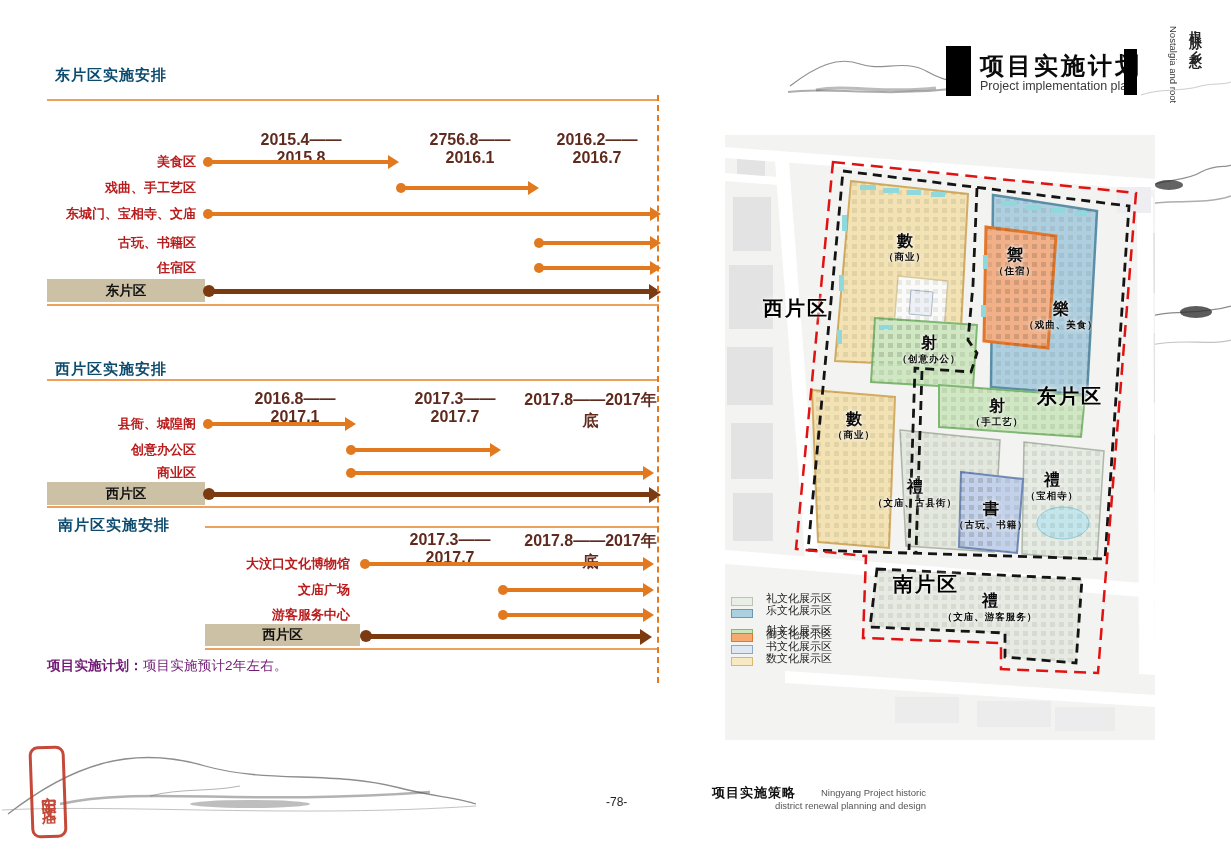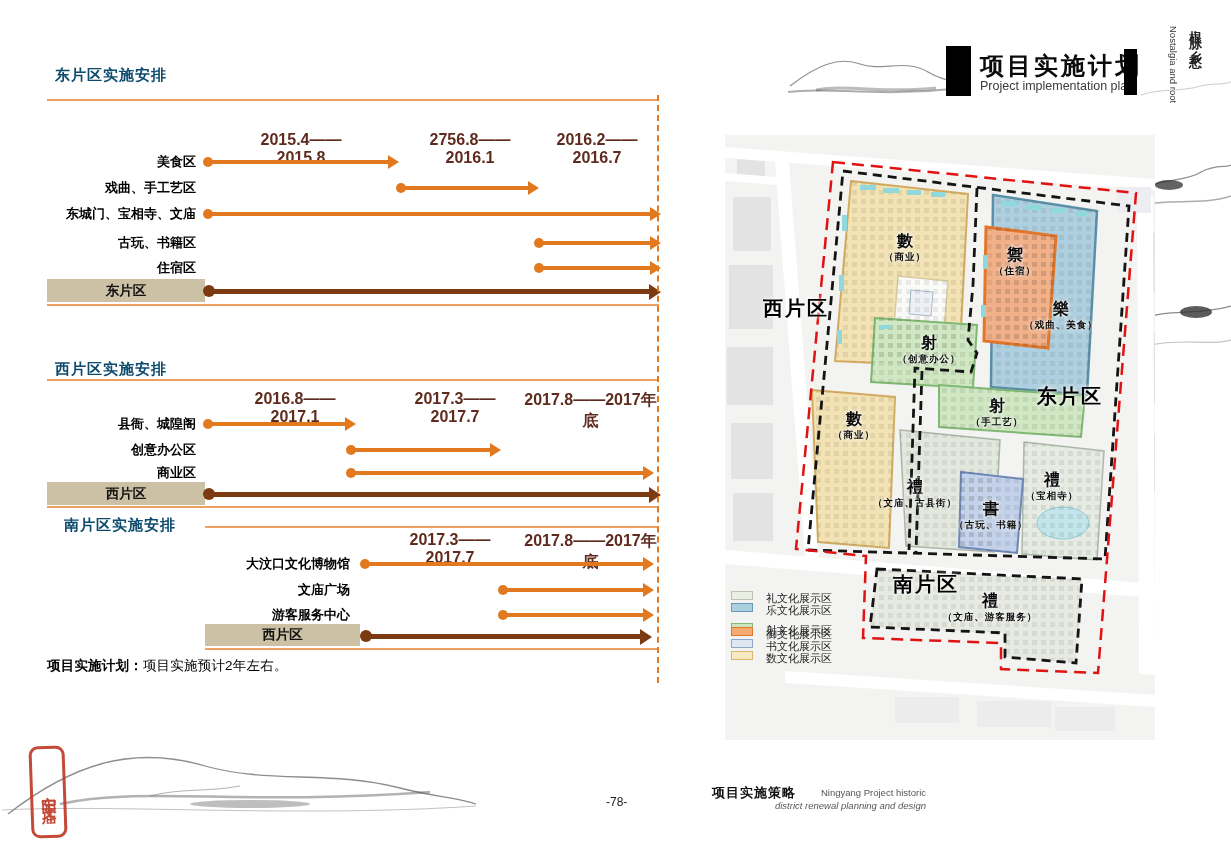--- a/index.html
+++ b/index.html
@@ -5,57 +5,57 @@
   html,body{margin:0;padding:0;background:#fff;}
   .page{position:relative;width:1231px;height:854px;background:#ffffff;overflow:hidden;
         font-family:"Liberation Sans",sans-serif;}
   .abs{position:absolute;}
   
   .sec-title{position:absolute;font-weight:bold;font-size:15px;color:#0c4a6e;letter-spacing:1px;}
   .hline{position:absolute;height:2px;background:#EDA15F;}
   .hline.thin{height:1.5px;}
   .vdash{position:absolute;border-left:2px dashed #E2791F;width:0;}
   .date{position:absolute;font-weight:bold;font-size:16px;color:#5F2B1E;text-align:center;}
-  .rlabel{position:absolute;font-weight:bold;font-size:13px;color:#000000;text-align:right;width:178px;}
+  .rlabel{position:absolute;font-weight:bold;font-size:13px;color:#b91c1c;text-align:right;width:178px;}
   .arrow{position:absolute;height:3.5px;color:#E2791F;background:currentColor;border-radius:2px;}
   .arrow.dark{color:#7B3A10;height:4.5px;}
   .arrow .dot{position:absolute;left:-2px;top:-3.5px;width:10px;height:10px;border-radius:50%;background:currentColor;}
   .arrow.dark .dot{width:12px;height:12px;top:-4px;}
   .arrow .head{position:absolute;right:-4px;top:-5.5px;width:0;height:0;
     border-left:11px solid;border-top:7px solid transparent;border-bottom:7px solid transparent;}
   .arrow.dark .head{top:-5px;border-left-width:12px;border-top-width:8px;border-bottom-width:8px;}
   .sumbox{position:absolute;background:#CCC1A5;height:23px;}
   .sumlabel{display:block;width:100%;text-align:center;font-weight:bold;font-size:13.5px;color:#111;line-height:23px;}
   
   .notes{position:absolute;left:47px;top:655px;width:618px;font-size:13.5px;line-height:22px;
-         color:#000000;text-align:justify;letter-spacing:0.2px;}
+         color:#701a75;text-align:justify;letter-spacing:0.2px;}
   .notes b{font-weight:bold;}
   
   .blackbar{position:absolute;background:#000;}
   .title-cn{position:absolute;font-weight:bold;font-size:24px;color:#0a0a0a;letter-spacing:3px;}
   .title-en{position:absolute;font-size:12.5px;color:#3a3a3a;}
   .side-cn{position:absolute;writing-mode:vertical-rl;font-family:"DejaVu Serif",serif;
            font-weight:bold;font-size:13px;color:#222;letter-spacing:5px;}
   .side-en{position:absolute;writing-mode:vertical-rl;font-size:9.5px;color:#333;}
   
   .map{position:absolute;left:725px;top:135px;width:430px;height:605px;background:#f3f3f1;overflow:hidden;}
   .zlabel{position:absolute;transform:translateX(-50%);text-align:center;color:#0a0a0a;
           text-shadow:0 0 3px rgba(255,255,255,.95),0 0 6px rgba(255,255,255,.8);}
   .zg{font-family:"DejaVu Serif",serif;font-weight:bold;font-size:16px;line-height:16px;}
   .zs{font-weight:bold;font-size:9.5px;letter-spacing:1px;margin-top:2px;white-space:nowrap;}
   .dlabel{position:absolute;font-weight:800;font-size:20px;letter-spacing:2px;color:#000;
           text-shadow:0 0 3px rgba(255,255,255,.95),0 0 6px rgba(255,255,255,.8);white-space:nowrap;}
-  .lg-row{position:absolute;display:flex;align-items:flex-start;gap:13px;}
+  .lg-row{position:absolute;display:flex;align-items:flex-end;gap:13px;}
   .lg-label{font-size:11px;color:#222;white-space:nowrap;}
   
   .pagenum{position:absolute;font-size:12px;color:#222;}
   .foot-block{position:absolute;left:712px;top:787px;width:214px;font-size:9.5px;color:#555;
               text-align:right;line-height:12.5px;}
   .foot-block b{float:left;font-size:13px;color:#111;letter-spacing:1px;}
-  .foot-en2{display:block;font-style:italic;}
+  .foot-en2{display:block;}
   .band{position:absolute;left:928px;top:787px;width:268px;height:26px;background:#2e2e2e;color:#fff;
         font-family:"Liberation Serif",serif;font-weight:bold;font-size:13px;letter-spacing:4px;
         text-align:center;line-height:26px;}
   
   .seal{position:absolute;left:30px;top:746px;width:30px;height:86px;border:3px solid #C03A28;
         border-radius:9px;transform:rotate(-2deg);display:flex;align-items:center;justify-content:center;opacity:.92;}
   .seal-text{writing-mode:vertical-rl;font-family:"DejaVu Serif",serif;font-weight:bold;
              font-size:15px;color:#C03A28;letter-spacing:4px;}
 </style>
 </head>
@@ -136,21 +136,21 @@
 
   <div class="sumbox" style="left:47px;top:482px;width:158px">
     <span class="sumlabel">西片区</span>
   </div>
   <div class="arrow dark" style="left:205px;top:492px;width:452px">
       <span class="dot"></span>
       <span class="head"></span>
     </div>
   <div class="hline thin" style="left:47px;top:506px;width:612px"></div>
 
-  <div class="sec-title" style="left:64px;top:516px">南片区实施安排</div>
+  <div class="sec-title" style="left:58px;top:516px">南片区实施安排</div>
   <div class="hline" style="left:205px;top:526px;width:454px"></div>
 
   <div class="date" style="left:388px;top:531px;width:124px">2017.3——2017.7</div>
   <div class="date" style="left:518px;top:531px;width:145px">2017.8——2017年底</div>
 
   <div class="rlabel" style="left:172px;top:555px">大汶口文化博物馆</div>
   <div class="arrow" style="left:362px;top:562px;width:288px">
       <span class="dot"></span>
       <span class="head"></span>
     </div>

